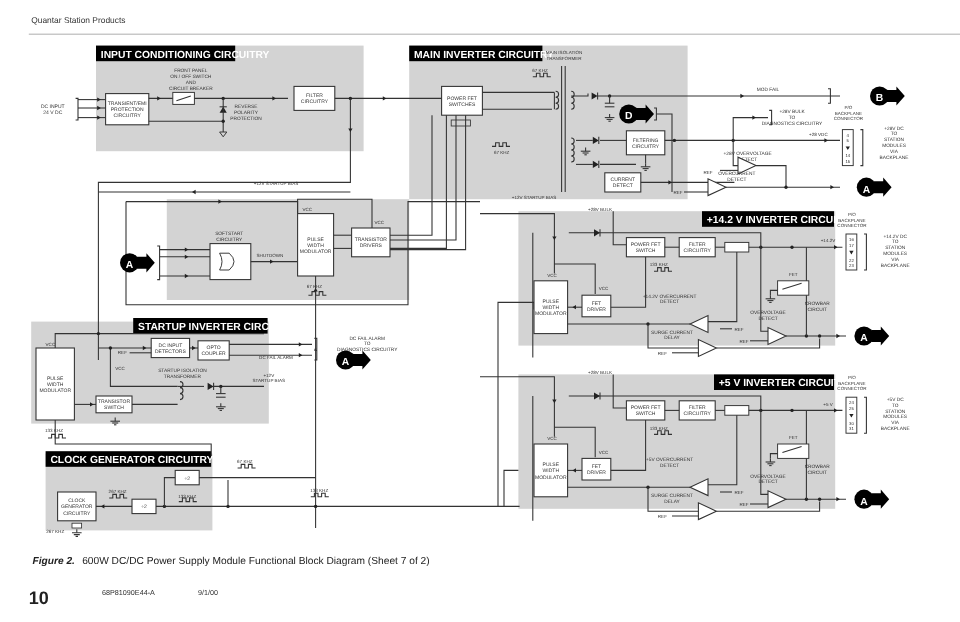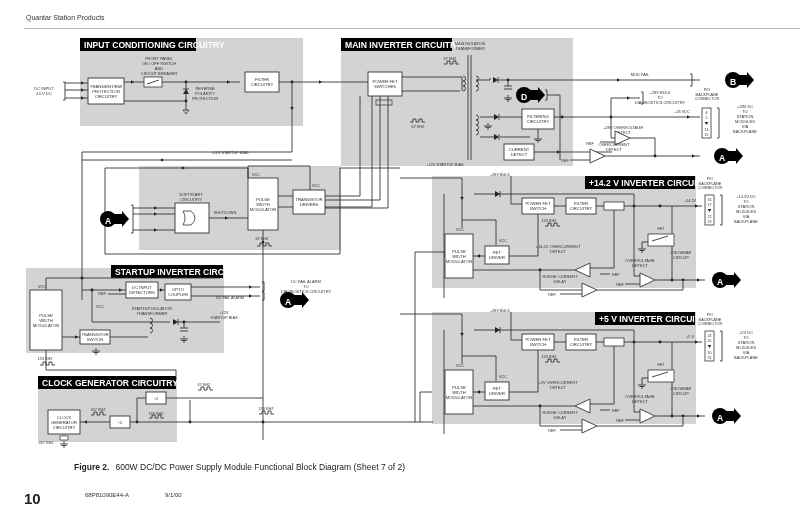--- a/index.html
+++ b/index.html
@@ -1,21 +1,21 @@
 <!DOCTYPE html>
 <html><head>
 <meta charset="utf-8">
 <style>
   html, body { margin:0; padding:0; background:#ffffff; }
   body { width:800px; height:518px; position:relative; overflow:hidden; font-family:"Liberation Sans", sans-serif; color:#222; }
   svg { position:absolute; left:0; top:0; }
   .hdr { position:absolute; left:26px; top:14px; font-size:7px; color:#333; }
   .rule { position:absolute; left:24px; top:28px; width:776px; height:1px; background:#bbb; }
   .caption { position:absolute; left:27px; top:462px; font-size:8.5px; color:#222; }
-  .caption b { margin-right:6px;margin-left:47px; }
+  .caption b { font-style:italic; margin-right:6px; }
   .pgnum { position:absolute; left:24px; top:490px; font-size:15px; font-weight:bold; }
   .docnum { position:absolute; left:85px; top:492px; font-size:6px; color:#333; }
   .date { position:absolute; left:165px; top:492px; font-size:6px; color:#333; }
   .t { font-family:"Liberation Sans", sans-serif; fill:#333; }
   .sec { font-family:"Liberation Sans", sans-serif; font-weight:bold; fill:#fff; font-size:8.6px; }
 </style>
 </head>
 <body>
 
 <div class="hdr">Quantar Station Products</div>

